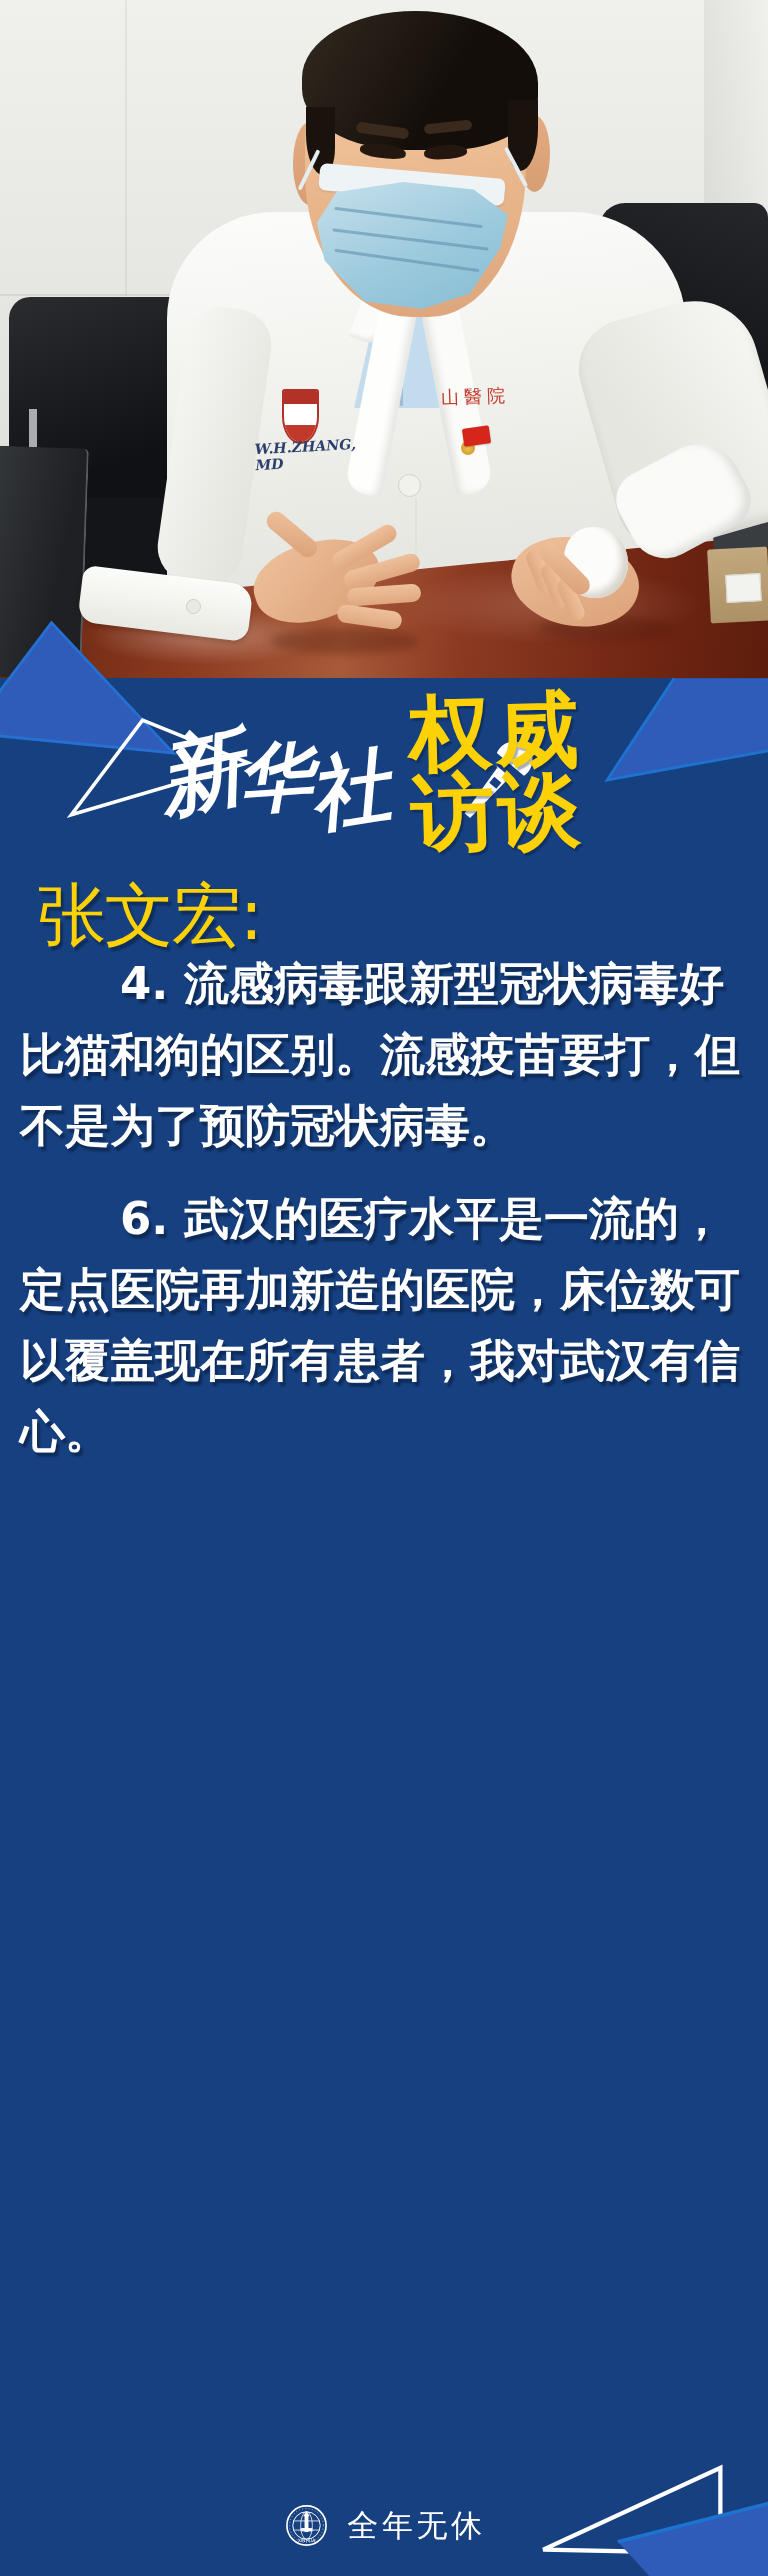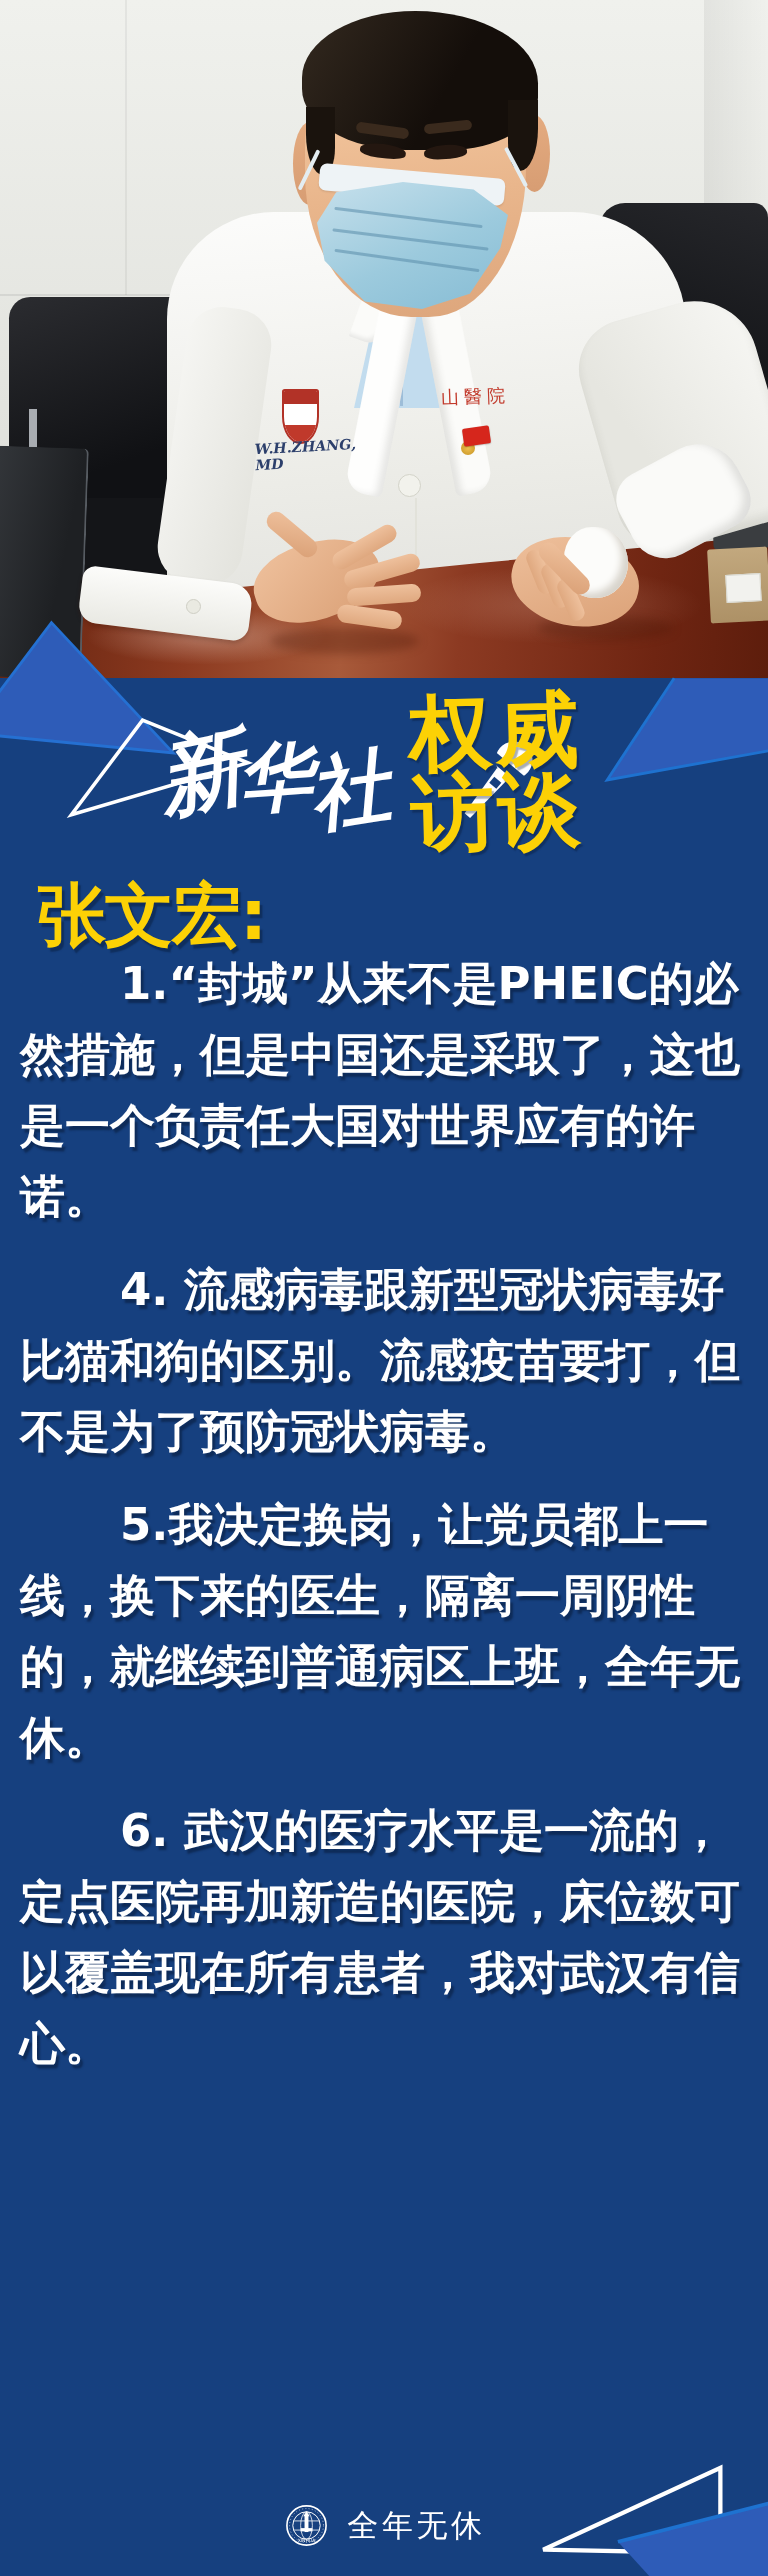--- a/index.html
+++ b/index.html
@@ -100,21 +100,21 @@
   
   .decor{position:absolute;left:0;top:0;width:769px;height:2576px;pointer-events:none;}
   .brand{position:absolute;left:158px;top:717px;color:#fff;display:flex;z-index:30;
          font-family:"DejaVu Serif","Liberation Serif",serif;font-style:italic;font-weight:bold;letter-spacing:-5.7px;}
   .brand .c1{font-size:85px;transform:rotate(-12deg);display:inline-block;}
   .brand .c2{font-size:75px;transform:rotate(-4deg) translateY(11.4px);display:inline-block;}
   .brand .c3{font-size:80px;transform:rotate(-9deg) translateY(21.3px);display:inline-block;}
   .program{position:absolute;left:410px;top:692px;width:192px;z-index:30;color:#fcd105;
            font-weight:900;font-size:83px;line-height:80px;letter-spacing:3.6px;transform:rotate(-1.5deg);
            text-shadow:2.1px 2.8px 1.4px rgba(6,20,45,.35);}
-  .speaker{position:absolute;left:37px;top:870px;z-index:30;color:#fcd105;font-weight:700;font-size:69px;letter-spacing:-1.4px;
+  .speaker{position:absolute;left:37px;top:870px;z-index:30;color:#fcd105;font-weight:400;font-size:69px;letter-spacing:-1.4px;
            text-shadow:2.8px 3.6px 1.4px rgba(6,20,45,.4);}
   .quotes{position:absolute;left:20px;top:948px;width:729px;z-index:30;}
   .quotes p{margin:0 0 22px 0;color:#fff;font-size:45px;line-height:71px;font-weight:900;text-indent:100px;
             text-shadow:2.8px 3.6px 2.1px rgba(6,22,50,.5);}
   .footer{position:absolute;left:0;top:2502px;width:769px;display:flex;align-items:center;justify-content:center;gap:17px;z-index:30;}
   .org-name{color:#fff;font-size:31px;font-weight:300;letter-spacing:3.6px;font-family:"DejaVu Sans","Liberation Sans",sans-serif;}
 </style>
 </head>
 <body>
 
@@ -230,23 +230,21 @@
     <span class="c3">社</span>
   </div>
   <div class="program">
     <div>权威</div>
     <div>访谈</div>
   </div>
 
   <div class="speaker">张文宏:</div>
 
   <div class="quotes">
-    <p>1.“封城”从来不是PHEIC的必然措施，但是中国还是采取了，这也是一个负责任大国对世界应有的许诺。</p>
     <p>4. 流感病毒跟新型冠状病毒好比猫和狗的区别。流感疫苗要打，但不是为了预防冠状病毒。</p>
-    <p>5.我决定换岗，让党员都上一线，换下来的医生，隔离一周阴性的，就继续到普通病区上班，全年无休。</p>
     <p>6. 武汉的医疗水平是一流的，定点医院再加新造的医院，床位数可以覆盖现在所有患者，我对武汉有信心。</p>
   </div>
 
   <div class="footer">
     <svg width="47" height="47" viewBox="0 0 72 72">
       <circle cx="36" cy="36" r="30" fill="none" stroke="#ffffff" stroke-width="2.5"></circle>
       <circle cx="36" cy="36" r="26" fill="none" stroke="#ffffff" stroke-width="1" stroke-dasharray="1.5,3.5"></circle>
       <circle cx="36" cy="36" r="21" fill="none" stroke="#ffffff" stroke-width="1.5"></circle>
       <ellipse cx="36" cy="36" rx="9" ry="21" fill="none" stroke="#ffffff" stroke-width="1.2"></ellipse>
       <line x1="16" y1="29" x2="56" y2="29" stroke="#ffffff" stroke-width="1.2"></line>

